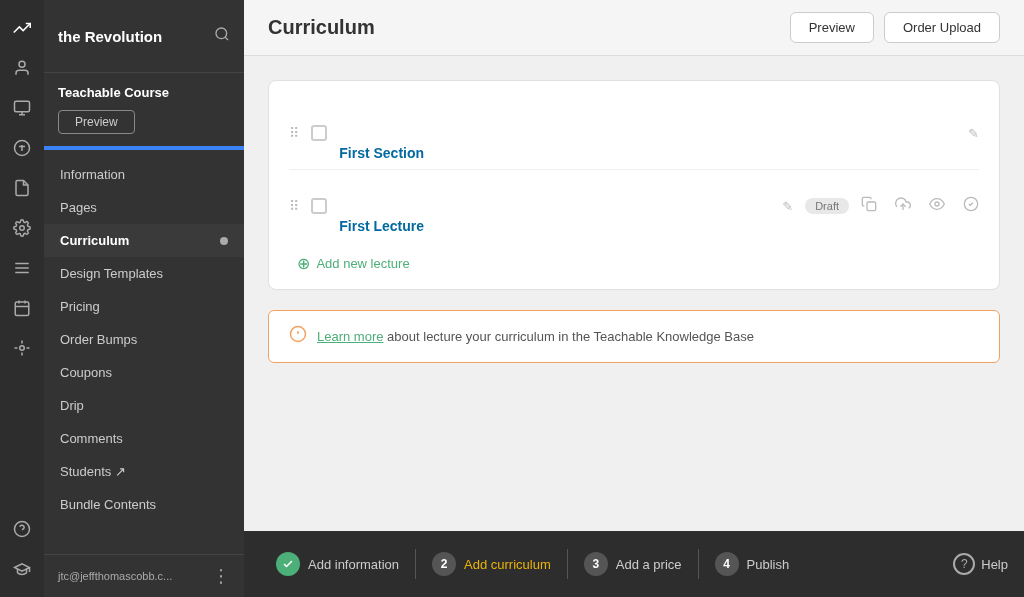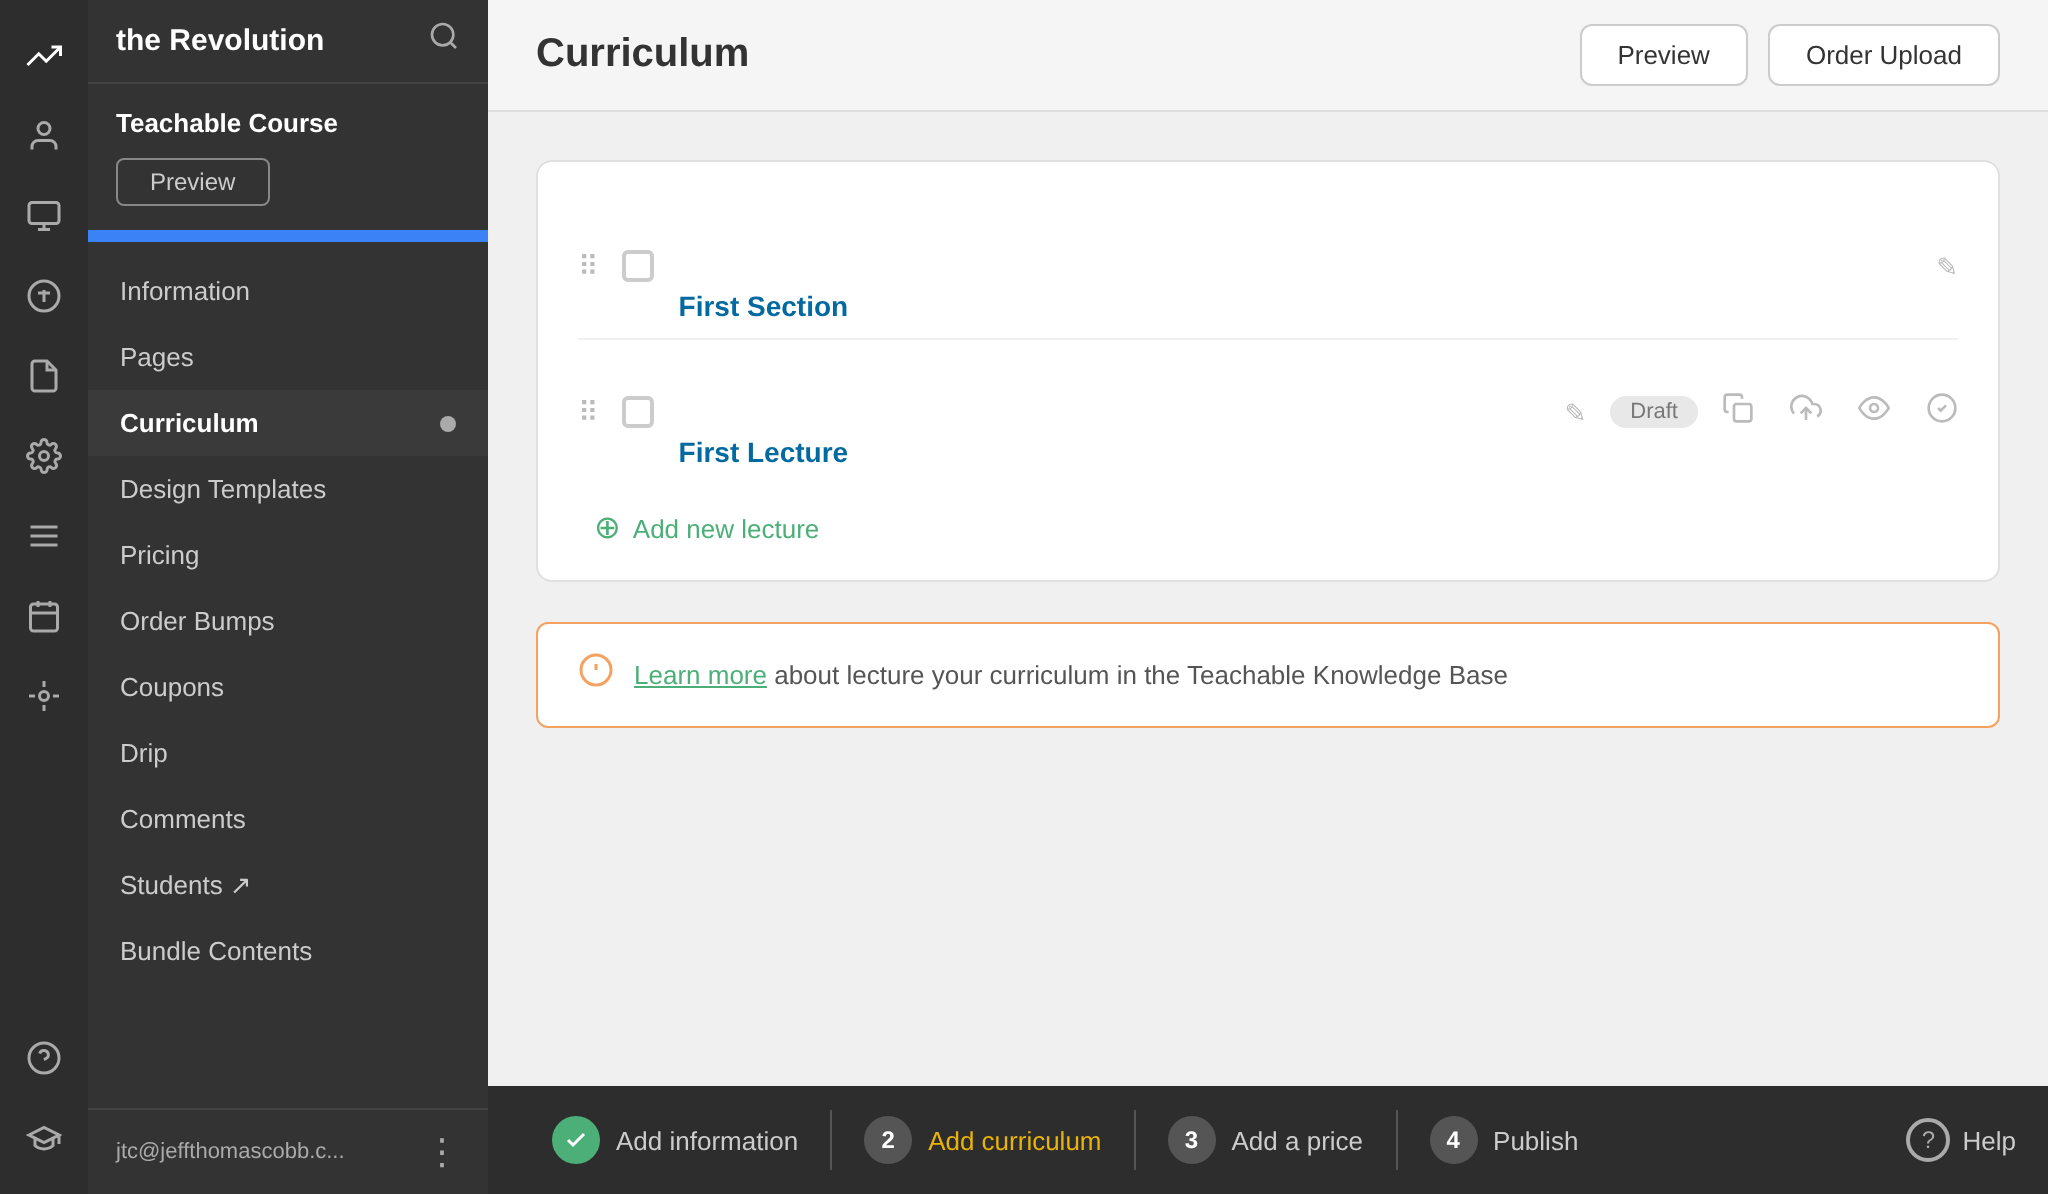--- a/index.html
+++ b/index.html
@@ -45,36 +45,36 @@
       display: flex;
       flex-direction: column;
       flex-shrink: 0;
       height: 597px;
       overflow: hidden;
     }
     .sidebar-header {
       display: flex;
       align-items: center;
       justify-content: space-between;
-      padding: 10px 14px;
+      padding: 26px 14px;
       border-bottom: 1px solid #444;
     }
     .sidebar-title {
       color: #fff;
       font-size: 15px;
       font-weight: 600;
     }
     .sidebar-search-icon {
       color: #aaa;
       font-size: 16px;
       cursor: pointer;
     }
     .sidebar-course-section {
       padding: 12px 14px;
-      border-bottom: 6px solid #3b82f6;
+      border-bottom: 4px solid #3b82f6;
     }
     .sidebar-course-title {
       color: #fff;
       font-size: 13px;
       font-weight: 600;
       margin-bottom: 10px;
     }
     .sidebar-preview-btn {
       border: 1px solid #888;
       background: transparent;
@@ -263,21 +263,21 @@
     }
     .info-banner-link {
       color: #4caf78;
       text-decoration: underline;
       cursor: pointer;
     }
 
     
     .bottom-bar {
       background: #2d2d2d;
-      height: 54px;
+      height: 66px;
       display: flex;
       align-items: center;
       gap: 0;
       flex-shrink: 0;
       padding: 0 16px;
     }
     .step {
       display: flex;
       align-items: center;
       gap: 8px;

